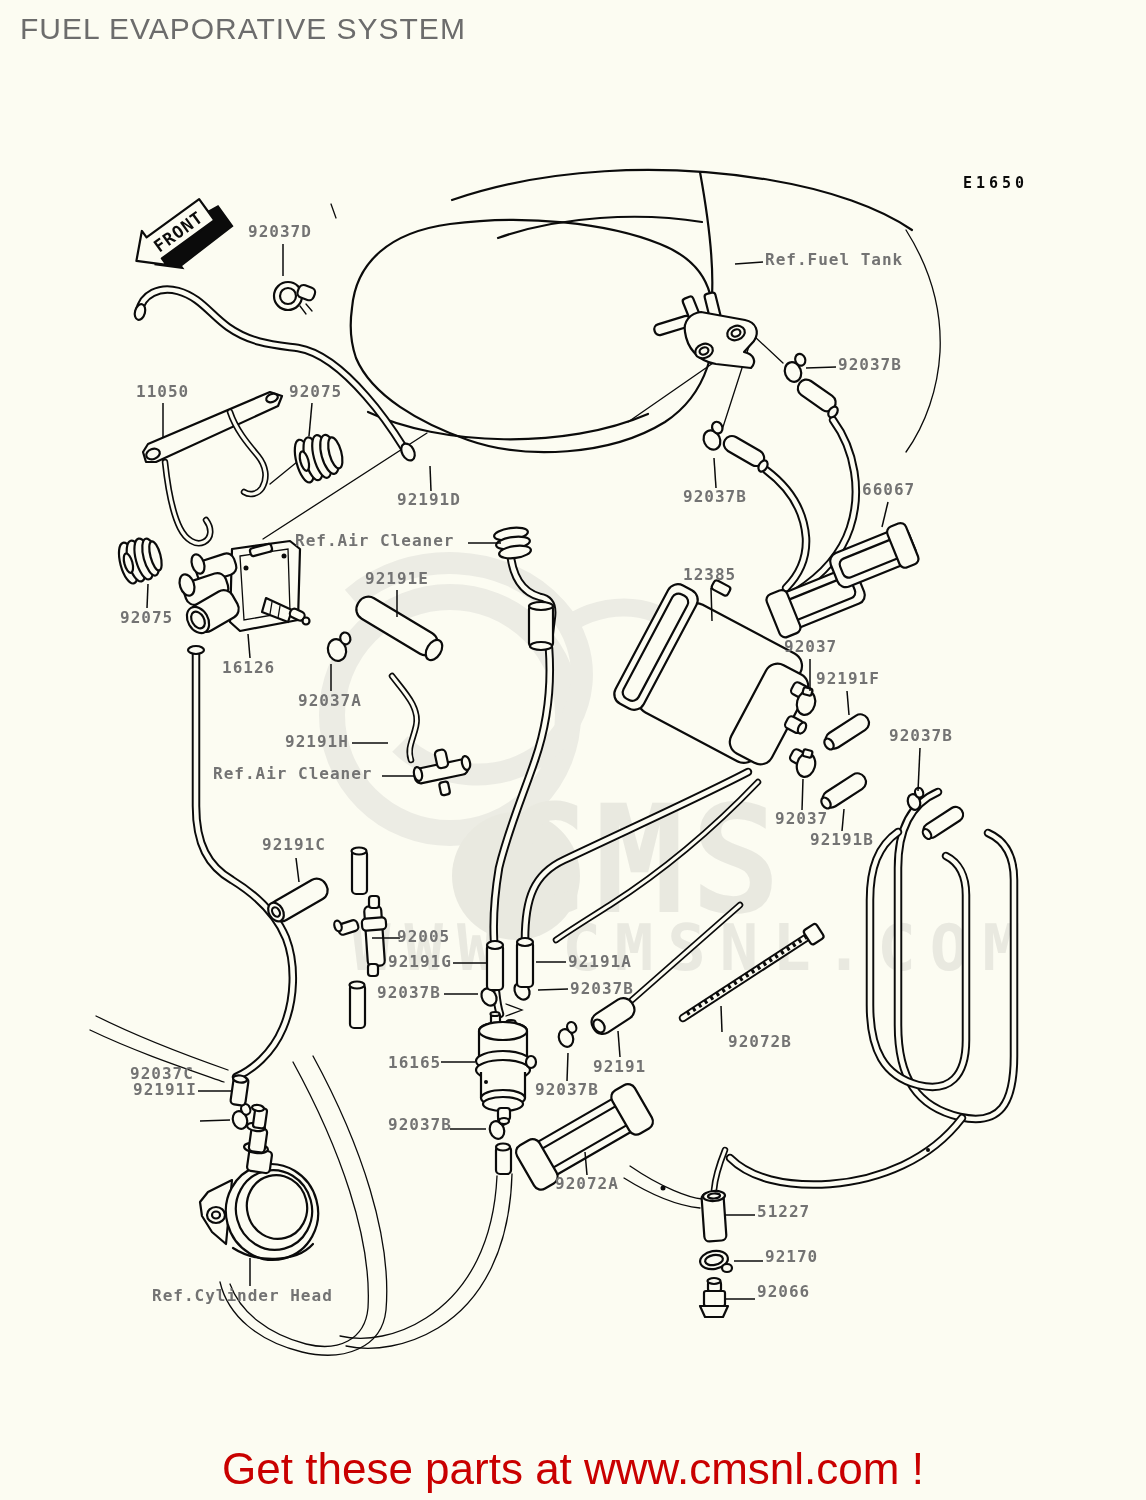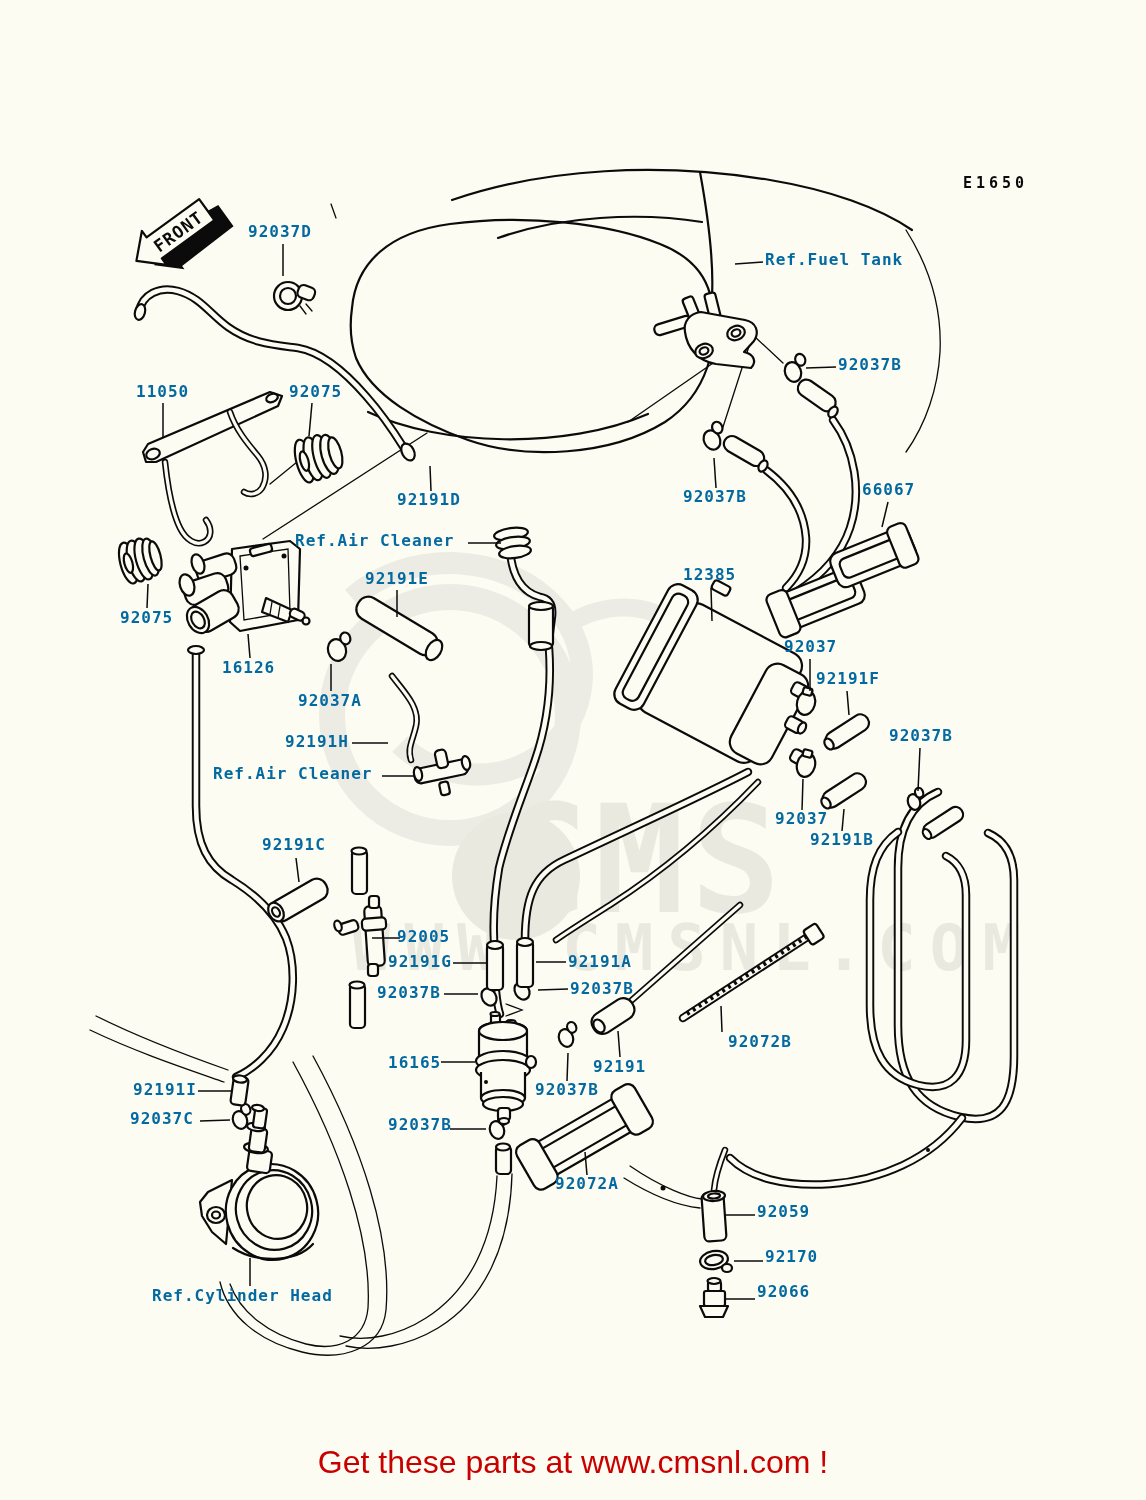--- a/index.html
+++ b/index.html
@@ -4,40 +4,41 @@
 <style>
   html,body{margin:0;padding:0;background:#FCFCF2;}
   .stage{position:relative;width:1146px;height:1500px;background:#FCFCF2;overflow:hidden;
          font-family:"DejaVu Sans Mono",monospace;}
   .page-title{position:absolute;left:20px;top:12px;font-family:"Liberation Sans",sans-serif;
               font-size:30px;color:#6c6c6c;letter-spacing:1px;white-space:pre;}
   .diagram-ref{position:absolute;left:963px;top:176px;font:bold 15px/1 "DejaVu Sans Mono",monospace;
                letter-spacing:4px;color:#0b0b0b;}
   #art{position:absolute;left:0;top:0;}
   .part-label{position:absolute;font:bold 16px/1.05 "DejaVu Sans Mono",monospace;
-              letter-spacing:1px;color:#0369a1;white-space:pre;}
+              letter-spacing:1px;color:#737373;white-space:pre;}
   .footer-banner{position:absolute;left:0;top:1444px;width:100%;text-align:center;
-                 font-family:"Liberation Sans",sans-serif;font-size:32px;color:#c90000;}
+                 font-family:"Liberation Sans",sans-serif;font-size:44px;color:#c90000;}
   
   .k{fill:none;stroke:#0b0b0b;stroke-width:2.2;stroke-linecap:round;stroke-linejoin:round;}
   .kt{fill:none;stroke:#0b0b0b;stroke-width:1.3;stroke-linecap:round;}
   .pf{fill:#FCFCF2;stroke:#0b0b0b;stroke-width:2.2;stroke-linejoin:round;}
   .ho{fill:none;stroke:#0b0b0b;stroke-width:8.5;stroke-linecap:round;}
   .hi{fill:none;stroke:#FCFCF2;stroke-width:4.6;stroke-linecap:round;}
   .hos{fill:none;stroke:#0b0b0b;stroke-width:6.5;stroke-linecap:round;}
   .his{fill:none;stroke:#FCFCF2;stroke-width:3.2;stroke-linecap:round;}
   .wm{fill:#e9e9e0;}
   .wmo{fill:none;stroke:#ecece4;}
   .leader{stroke:#0b0b0b;stroke-width:1.5;}
 </style>
 </head>
 <body>
 
 <div class="stage">
 
+  <div class="page-title">FUEL EVAPORATIVE SYSTEM</div>
   <div class="diagram-ref">E1650</div>
 
   <svg id="art" width="1146" height="1500" viewBox="0 0 1146 1500">
 
     <g>
       <circle cx="450" cy="715" r="118" class="wmo" stroke-width="26"></circle>
       <path d="M 352,598 C 410,548 506,552 556,608 C 596,652 588,718 544,752 C 500,786 436,780 400,744" class="wmo" stroke-width="22"></path>
       <circle cx="516" cy="876" r="64" class="wm"></circle>
       <path d="M 560,630 C 600,600 650,600 680,630" class="wmo" stroke-width="18"></path>
       <text x="498" y="912" font-size="150" font-weight="bold" letter-spacing="6" class="wm">CMS</text>
@@ -474,22 +475,22 @@
       <div class="part-label" style="left: 816px; top: 671px;">92191F</div>
       <div class="part-label" style="left: 889px; top: 728px;">92037B</div>
       <div class="part-label" style="left: 775px; top: 811px;">92037</div>
       <div class="part-label" style="left: 810px; top: 832px;">92191B</div>
       <div class="part-label" style="left: 388px; top: 1055px;">16165</div>
       <div class="part-label" style="left: 593px; top: 1059px;">92191</div>
       <div class="part-label" style="left: 535px; top: 1082px;">92037B</div>
       <div class="part-label" style="left: 388px; top: 1117px;">92037B</div>
       <div class="part-label" style="left: 688px; top: 1034px; margin-left: 40px;">92072B</div>
       <div class="part-label" style="left: 555px; top: 1176px;">92072A</div>
-      <div class="part-label" style="left: 757px; top: 1204px;">92059</div>
+      <div class="part-label" style="left: 757px; top: 1204px;">51227</div>
       <div class="part-label" style="left: 765px; top: 1249px;">92170</div>
       <div class="part-label" style="left: 757px; top: 1284px;">92066</div>
       <div class="part-label" style="left: 133px; top: 1082px;">92191I</div>
-      <div class="part-label" style="left: 130px; top: 1111px;">92037C</div>
+      <div class="part-label" style="left: 130px; top: 1066px;">92037C</div>
       <div class="part-label" style="left: 152px; top: 1288px;">Ref.Cylinder Head</div>
     </div>
 
   <div class="footer-banner">Get these parts at www.cmsnl.com !</div>
 </div>
 
 </body></html>

